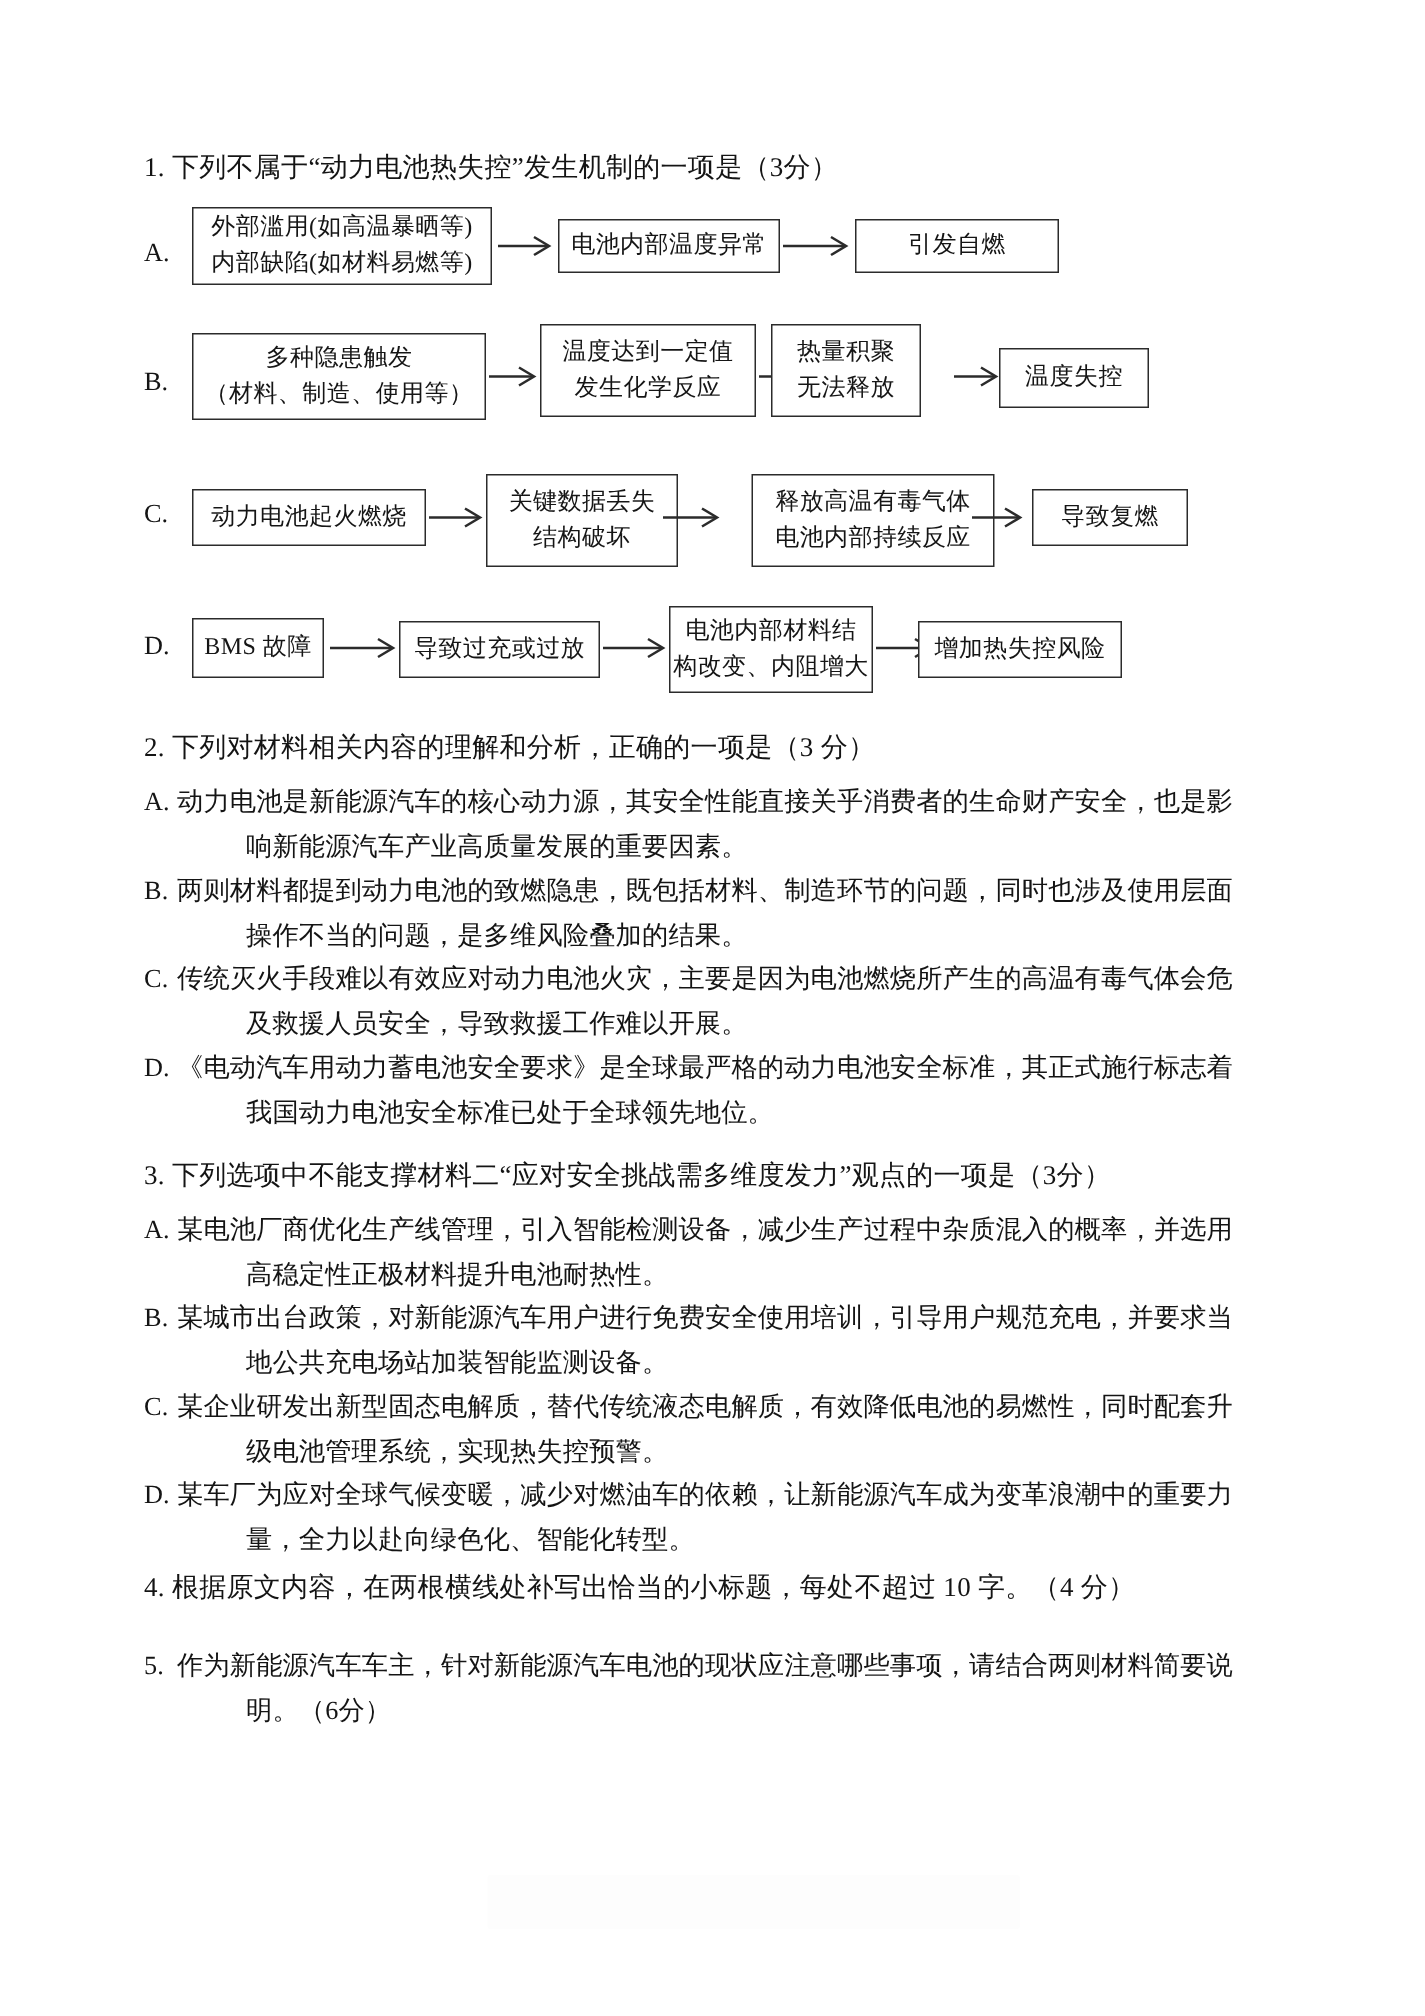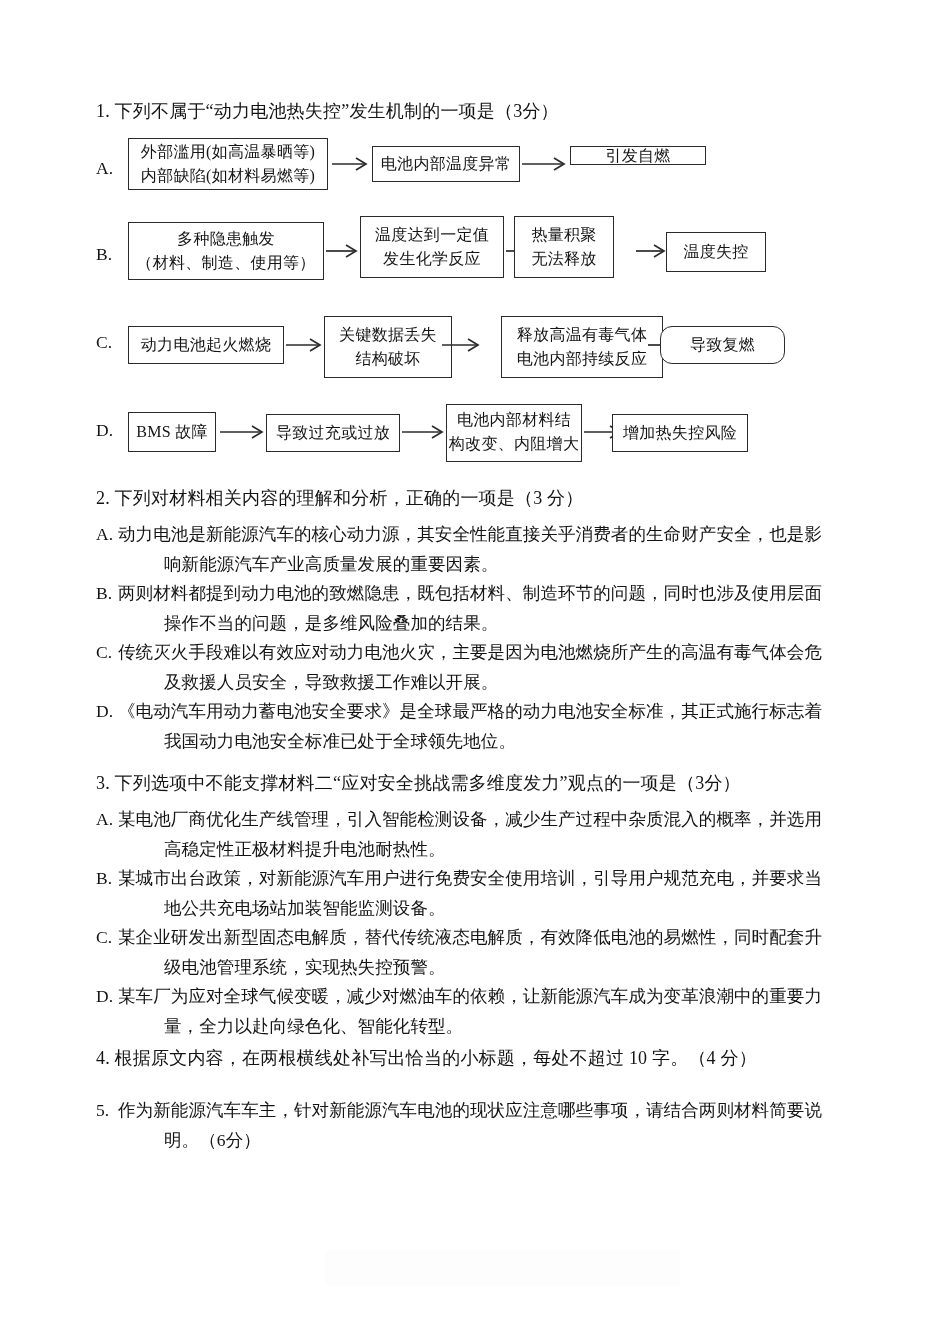--- a/index.html
+++ b/index.html
@@ -124,21 +124,21 @@
       </div>
     </div>
 
     <div class="arrow" style="left:522px; top:157px;">
       <svg width="46" height="14" viewBox="0 0 46 14">
         <line x1="0" y1="7" x2="41" y2="7" stroke="#2b2b2b" stroke-width="1.7"></line>
         <polyline points="32,1 42,7 32,13" fill="none" stroke="#2b2b2b" stroke-width="1.7"></polyline>
       </svg>
     </div>
 
-    <div class="fbox" style="left:570px; top:146px; width:136px; height:19px;">
+    <div class="fbox" style="left:570px; top:146px; width:136px; height:36px;">
       <div class="txt">
         <span>引发自燃</span>
       </div>
     </div>
   </div>
 
   <div class="flowrow">
     <div class="rowlabel" style="left:96px; top:244px;">B.</div>
 
     <div class="fbox" style="left:128px; top:222px; width:196px; height:58px;">
@@ -227,21 +227,21 @@
       </div>
     </div>
 
     <div class="arrow" style="left:648px; top:338px;">
       <svg width="36" height="14" viewBox="0 0 36 14">
         <line x1="0" y1="7" x2="31" y2="7" stroke="#2b2b2b" stroke-width="1.7"></line>
         <polyline points="22,1 32,7 22,13" fill="none" stroke="#2b2b2b" stroke-width="1.7"></polyline>
       </svg>
     </div>
 
-    <div class="fbox" style="left:660px; top:326px; width:125px; height:38px;border-radius:12px;">
+    <div class="fbox" style="left:688px; top:326px; width:104px; height:38px;">
       <div class="txt">
         <span>导致复燃</span>
       </div>
     </div>
   </div>
 
   <div class="flowrow">
     <div class="rowlabel" style="left:96px; top:420px;">D.</div>
 
     <div class="fbox" style="left:128px; top:412px; width:88px; height:40px;text-align:center;">
@@ -263,21 +263,21 @@
       </div>
     </div>
 
     <div class="arrow" style="left:402px; top:425px;">
       <svg width="44" height="14" viewBox="0 0 44 14">
         <line x1="0" y1="7" x2="39" y2="7" stroke="#2b2b2b" stroke-width="1.7"></line>
         <polyline points="30,1 40,7 30,13" fill="none" stroke="#2b2b2b" stroke-width="1.7"></polyline>
       </svg>
     </div>
 
-    <div class="fbox" style="left:446px; top:404px; width:136px; height:58px;font-family:Liberation Mono, monospace;">
+    <div class="fbox" style="left:446px; top:404px; width:136px; height:58px;">
       <div class="txt">
         <span>电池内部材料结</span>
         <span>构改变、内阻增大</span>
       </div>
     </div>
 
     <div class="arrow" style="left:584px; top:425px;">
       <svg width="40" height="14" viewBox="0 0 40 14">
         <line x1="0" y1="7" x2="35" y2="7" stroke="#2b2b2b" stroke-width="1.7"></line>
         <polyline points="26,1 36,7 26,13" fill="none" stroke="#2b2b2b" stroke-width="1.7"></polyline>

